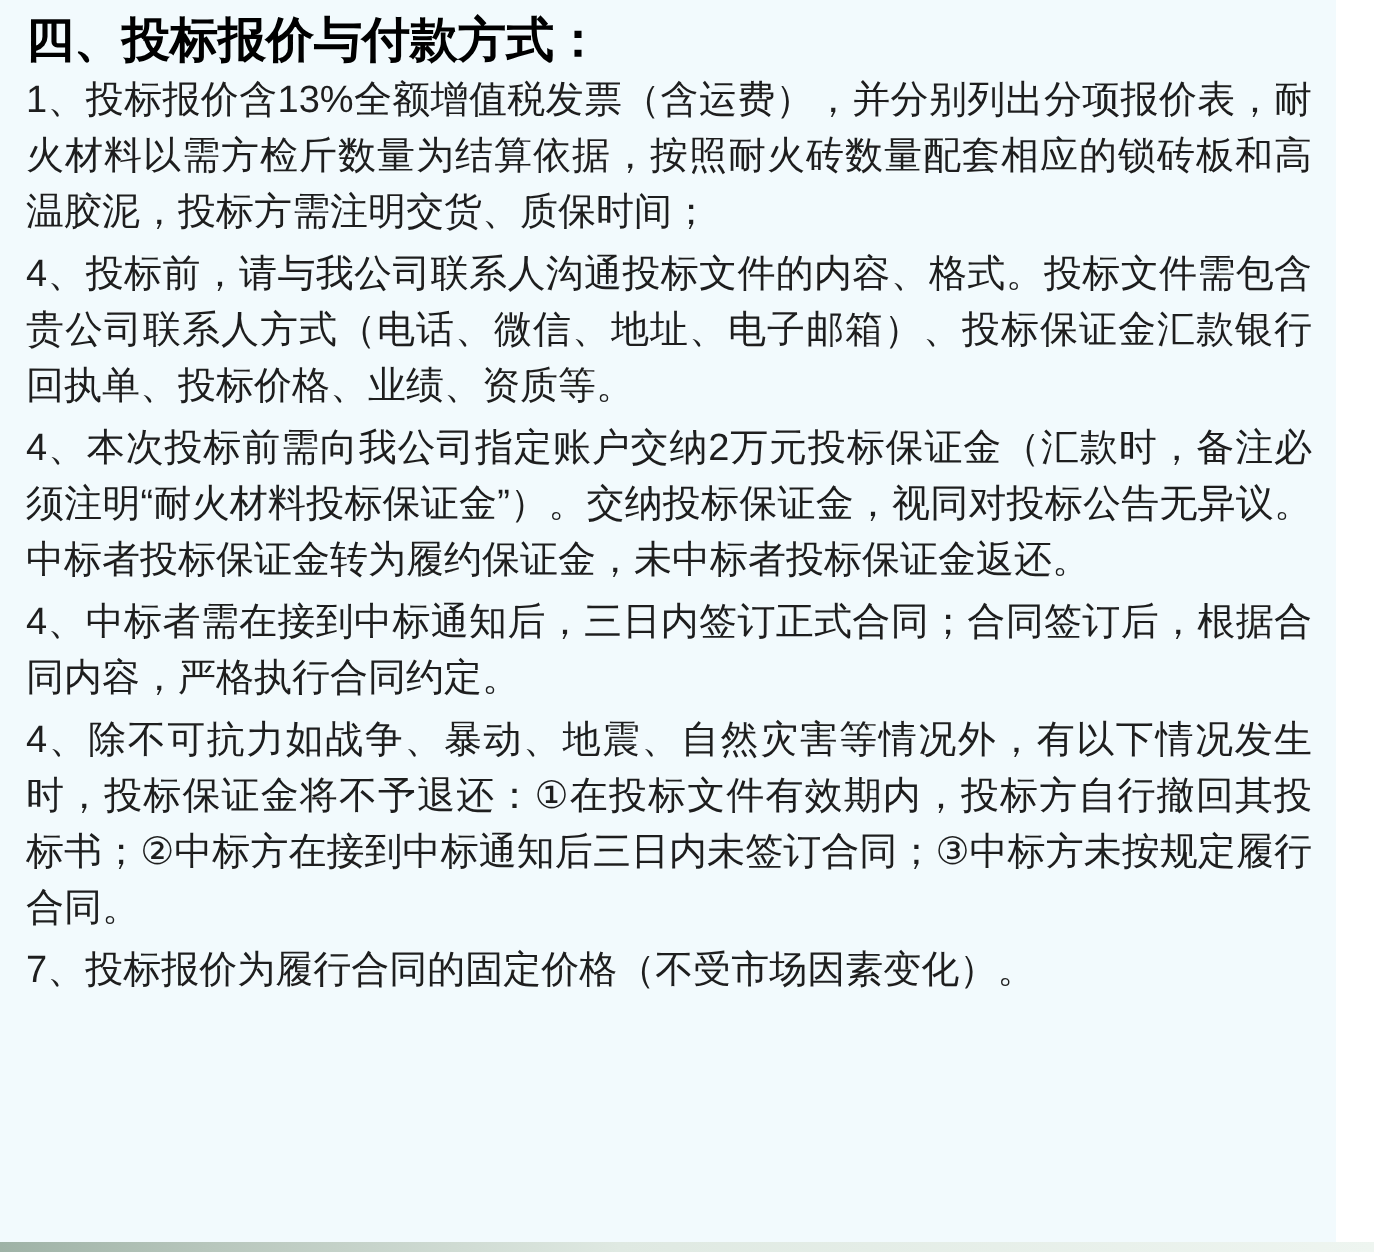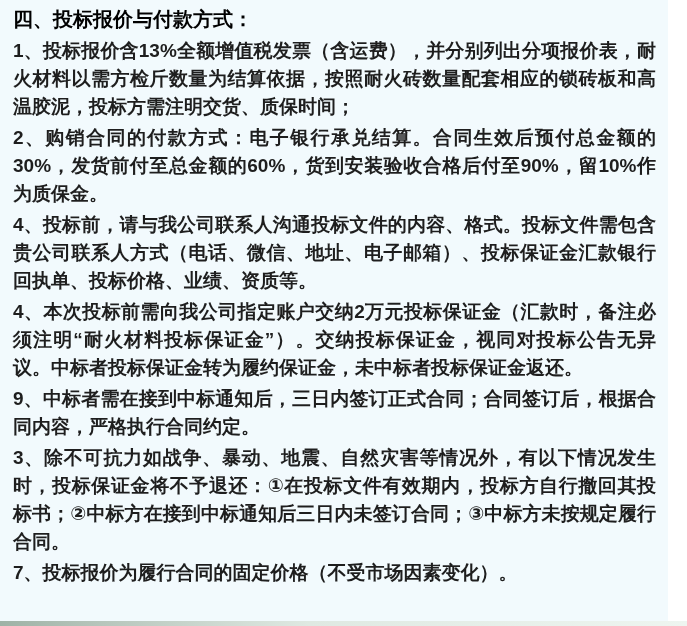--- a/index.html
+++ b/index.html
@@ -24,30 +24,28 @@
     top: 0;
     width: 668px;
     box-sizing: border-box;
     padding: 7px 12px 0 13px;
     font-size: 19px;
     line-height: 28px;
     color: #1e1e1e;
     text-align: justify;
   }
   .content h2 {
-    font-size: 20px;
+    font-size: 24px;
     line-height: 28px;
     font-weight: bold;
     color: #000000;
     margin: 0 0 2px 0;
-    font-family: Liberation Mono, monospace;
   }
   .content p {
     margin: 0 0 3px 0;
-    font-weight: bold;
   }
   .right-strip {
     position: absolute;
     top: 0;
     right: 0;
     width: 19px;
     height: 626px;
     background: #ffffff;
   }
   .bottom-bar {
@@ -64,30 +62,29 @@
 <body>
 
 <div class="page">
 
   <div class="content">
 
     <h2>四、投标报价与付款方式：</h2>
 
     <p>1、投标报价含13%全额增值税发票（含运费），并分别列出分项报价表，耐火材料以需方检斤数量为结算依据，按照耐火砖数量配套相应的锁砖板和高温胶泥，投标方需注明交货、质保时间；</p>
 
-    <p>2、购销合同的付款方式：电子银行承兑结算。合同生效后预付总金额的30%，发货前付至总金额的60%，货到安装验收合格后付至90%，留10%作为质保金。</p>
 
 
     <p>4、投标前，请与我公司联系人沟通投标文件的内容、格式。投标文件需包含贵公司联系人方式（电话、微信、地址、电子邮箱）、投标保证金汇款银行回执单、投标价格、业绩、资质等。</p>
 
     <p>4、本次投标前需向我公司指定账户交纳2万元投标保证金（汇款时，备注必须注明“耐火材料投标保证金”）。交纳投标保证金，视同对投标公告无异议。中标者投标保证金转为履约保证金，未中标者投标保证金返还。</p>
 
-    <p>9、中标者需在接到中标通知后，三日内签订正式合同；合同签订后，根据合同内容，严格执行合同约定。</p>
+    <p>4、中标者需在接到中标通知后，三日内签订正式合同；合同签订后，根据合同内容，严格执行合同约定。</p>
 
-    <p>3、除不可抗力如战争、暴动、地震、自然灾害等情况外，有以下情况发生时，投标保证金将不予退还：①在投标文件有效期内，投标方自行撤回其投标书；②中标方在接到中标通知后三日内未签订合同；③中标方未按规定履行合同。</p>
+    <p>4、除不可抗力如战争、暴动、地震、自然灾害等情况外，有以下情况发生时，投标保证金将不予退还：①在投标文件有效期内，投标方自行撤回其投标书；②中标方在接到中标通知后三日内未签订合同；③中标方未按规定履行合同。</p>
 
     <p>7、投标报价为履行合同的固定价格（不受市场因素变化）。</p>
 
   </div>
 
   <div class="right-strip"></div>
 
   <div class="bottom-bar"></div>
 
 </div>

